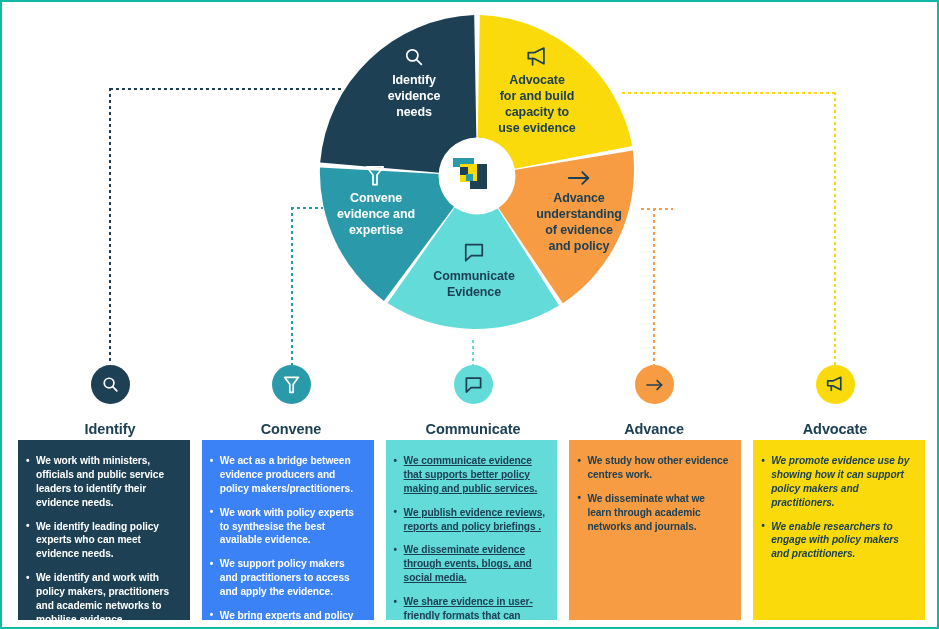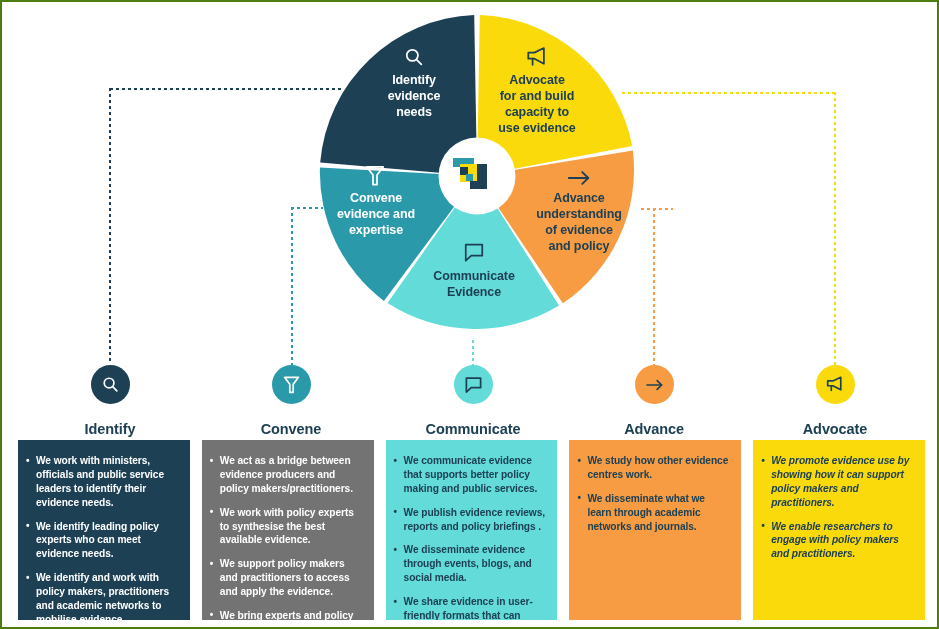--- a/index.html
+++ b/index.html
@@ -6,21 +6,21 @@
   html, body {
     width: 939px; height: 629px;
     background: #ffffff;
     font-family: "Liberation Sans", sans-serif;
     overflow: hidden;
   }
   #canvas {
     position: relative;
     width: 939px; height: 629px;
     background: #ffffff;
-    border: 2px solid #4d7c0f;
+    border: 2px solid #14b8a6;
     overflow: hidden;
   }
 
   
   .conn { position: absolute; }
   .conn-v {
     width: 2px;
     background-image: linear-gradient(to bottom, currentColor 50%, rgba(255,255,255,0) 0%);
     background-size: 2px 6px;
     background-repeat: repeat-y;
@@ -94,21 +94,21 @@
     letter-spacing: -0.08px;
   }
   .card li:before {
     content: "\2022";
     position: absolute;
     left: 0; top: -0.5px;
     font-size: 10px;
   }
   .card.dark  li { color: #ffffff; }
   .card.teal  li { color: #ffffff; }
-  .card.aqua  li { color: #1d4054; }
+  .card.aqua  li { color: #1d4054; text-decoration: underline; }
   .card.orange li { color: #1d4054; }
   .card.yellow li { color: #1d4054; font-style: italic; }
 </style>
 </head>
 <body>
 
 <div id="canvas">
 
   <div class="conn conn-h" style="left:108px; top:86px; width:232px; color:#1d4054;"></div>
   <div class="conn conn-v" style="left:107px; top:86px; height:276px; color:#1d4054;"></div>
@@ -258,21 +258,21 @@
 
     <div class="card dark" style="background:#1d4054;">
       <ul>
         <li>We work with ministers, officials and public service leaders to identify their evidence needs.</li>
         <li>We identify leading policy experts who can meet evidence needs.</li>
         <li>We identify and work with policy makers, practitioners and academic networks to mobilise  evidence.</li>
 
       </ul>
     </div>
 
-    <div class="card teal" style="background:#737373;">
+    <div class="card teal" style="background:#3b82f6;">
       <ul>
         <li>We act as a bridge between evidence producers and policy makers/practitioners.</li>
         <li>We work with policy experts to synthesise the best available evidence.</li>
         <li>We support policy makers and practitioners to access and apply the evidence.</li>
         <li>We bring experts and policy makers together to discuss how to apply the evidence in Wales.</li>
       </ul>
     </div>
 
     <div class="card aqua" style="background:#63dcd9;">
       <ul>

